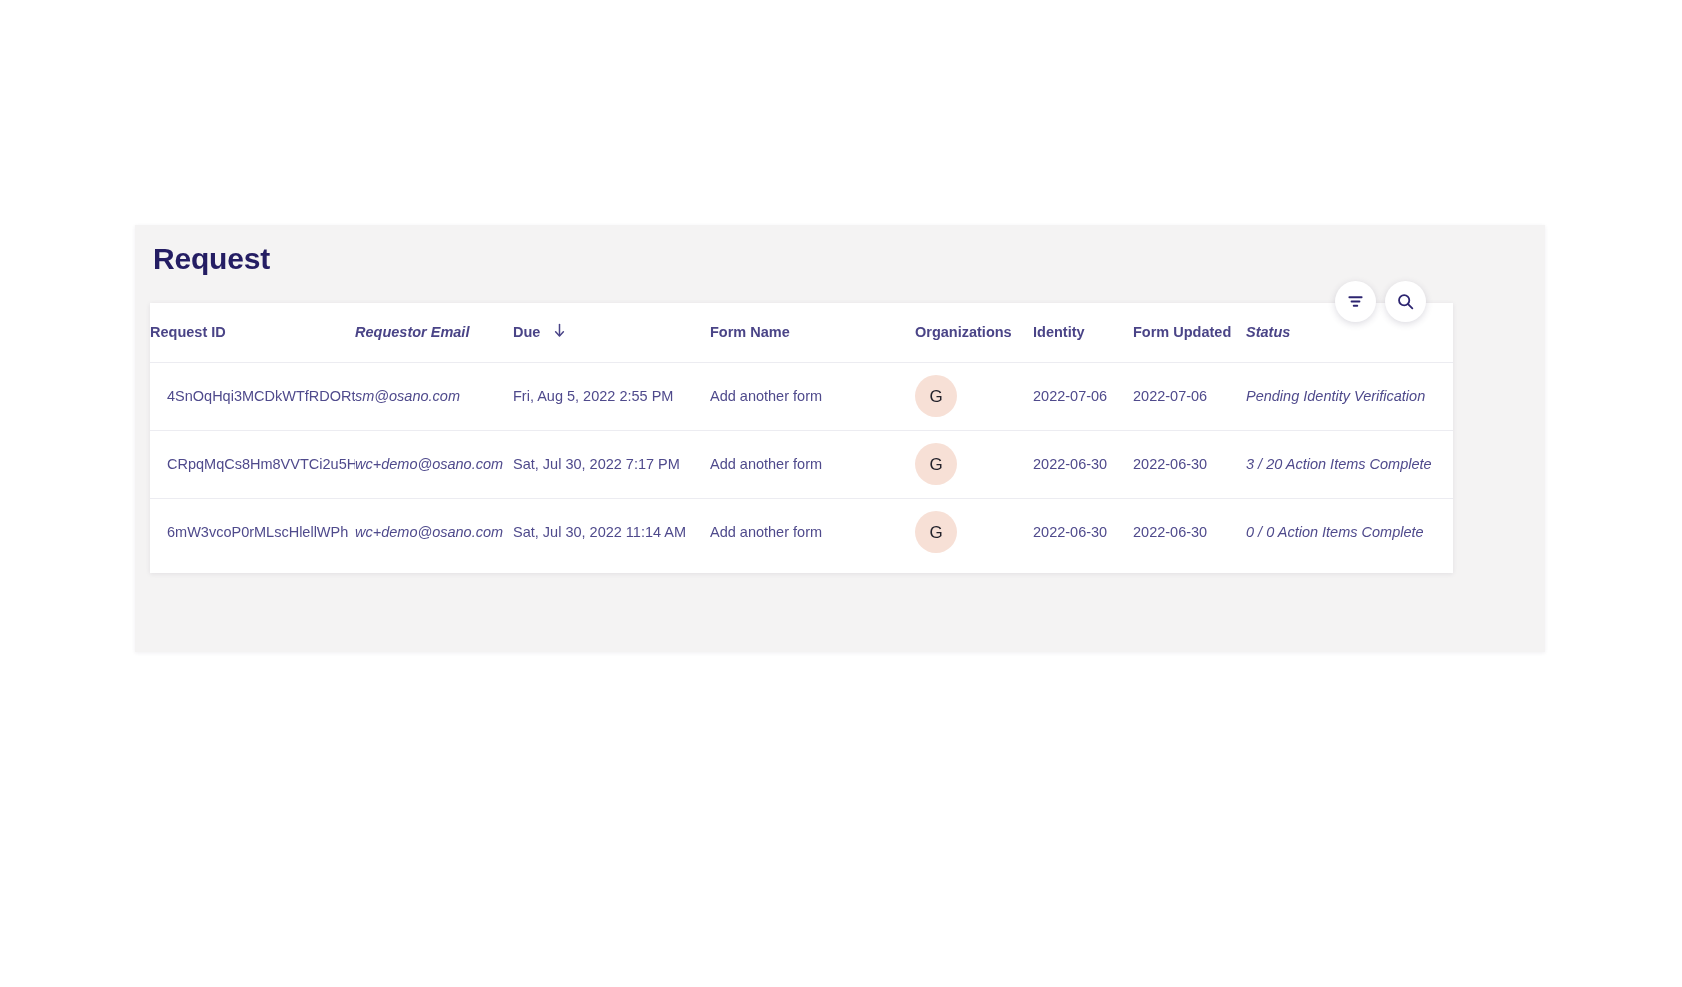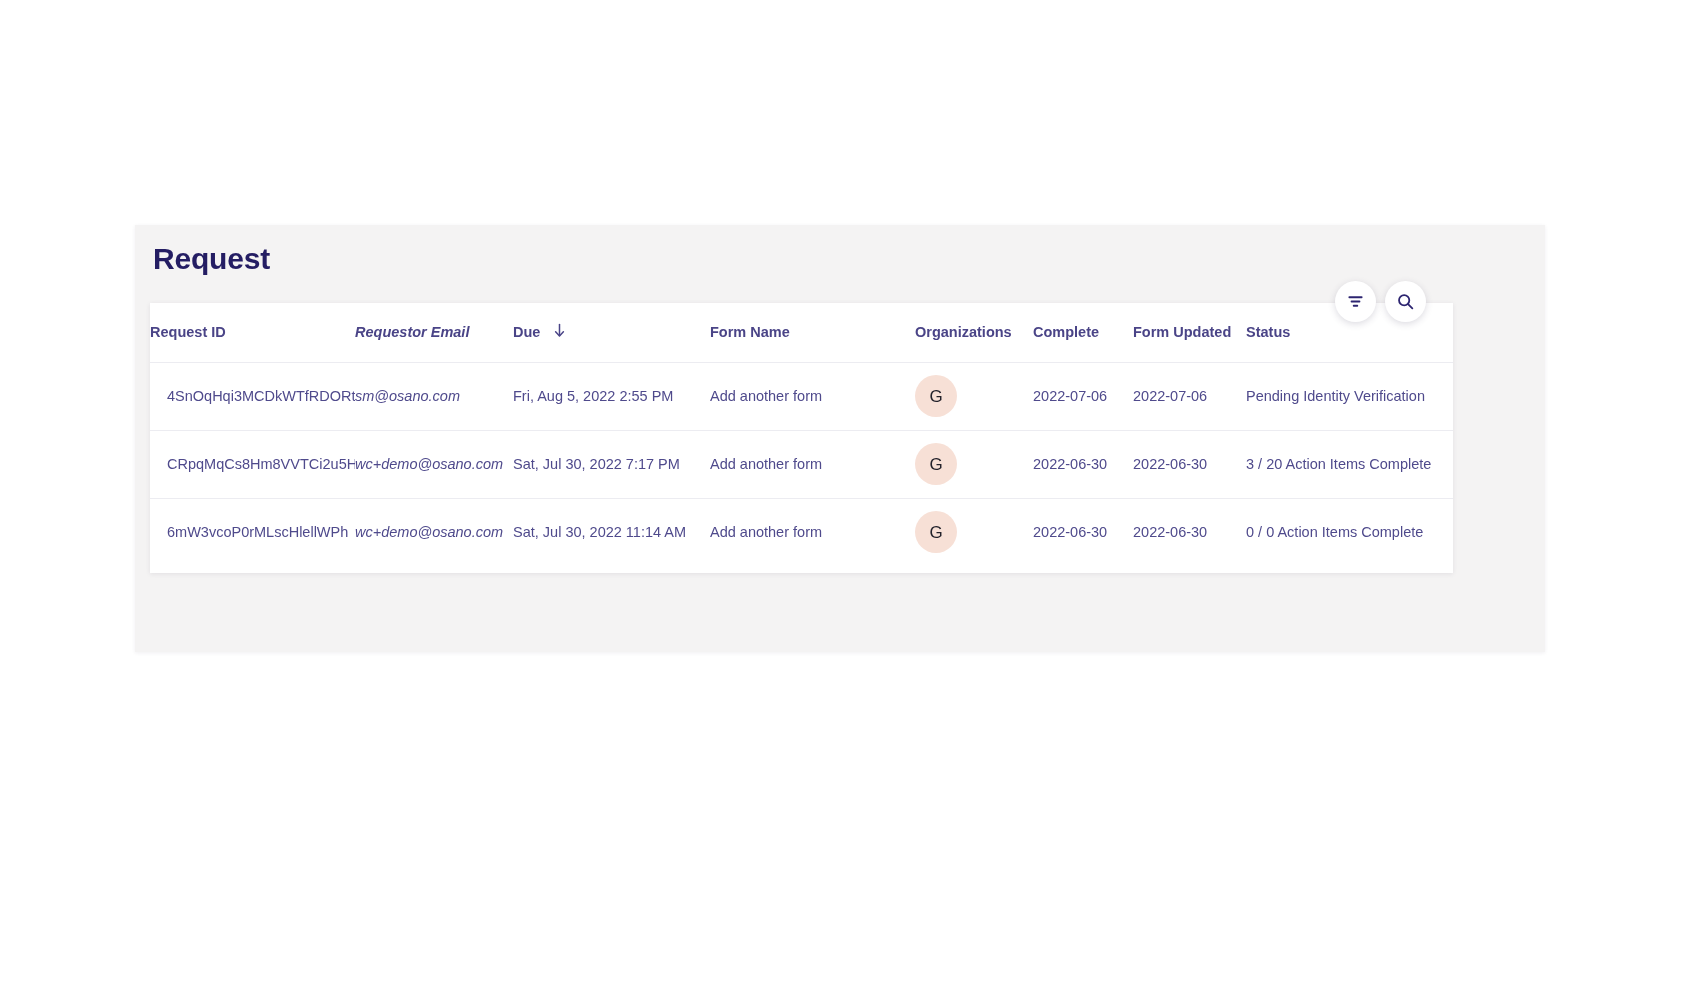--- a/index.html
+++ b/index.html
@@ -109,21 +109,21 @@
   table.data-table tr:last-child td { border-bottom: none; }
 
   
   .c-id    { width: 205px; padding-left: 17px; }
   .c-email { width: 158px; padding-left: 0px; font-style: italic; }
   .c-due   { width: 197px; padding-left: 0px; }
   .c-form  { width: 205px; padding-left: 0px; }
   .c-org   { width: 118px; padding-left: 0px; }
   .c-crtd  { width: 100px; padding-left: 0px; }
   .c-upd   { width: 113px; padding-left: 0px; }
-  .c-stat  { width: 207px; padding-left: 0px; }
+  .c-stat  { width: 207px; padding-left: 0px; font-style: italic; }
 
   .sort-arrow {
     display: inline-block;
     margin-left: 9px;
     vertical-align: -1px;
   }
 
   
   .avatar {
     width: 42px;
@@ -192,21 +192,21 @@
                 </svg>
               </span>
             </th>
             <th class="c-form">
               <span>Form Name</span>
             </th>
             <th class="c-org">
               <span>Organizations</span>
             </th>
             <th class="c-crtd">
-              <span>Complete</span>
+              <span>Identity</span>
             </th>
             <th class="c-upd">
               <span>Form Updated</span>
             </th>
             <th class="c-stat">
               <span>Status</span>
             </th>
           </tr>
         </thead>
         <tbody>

